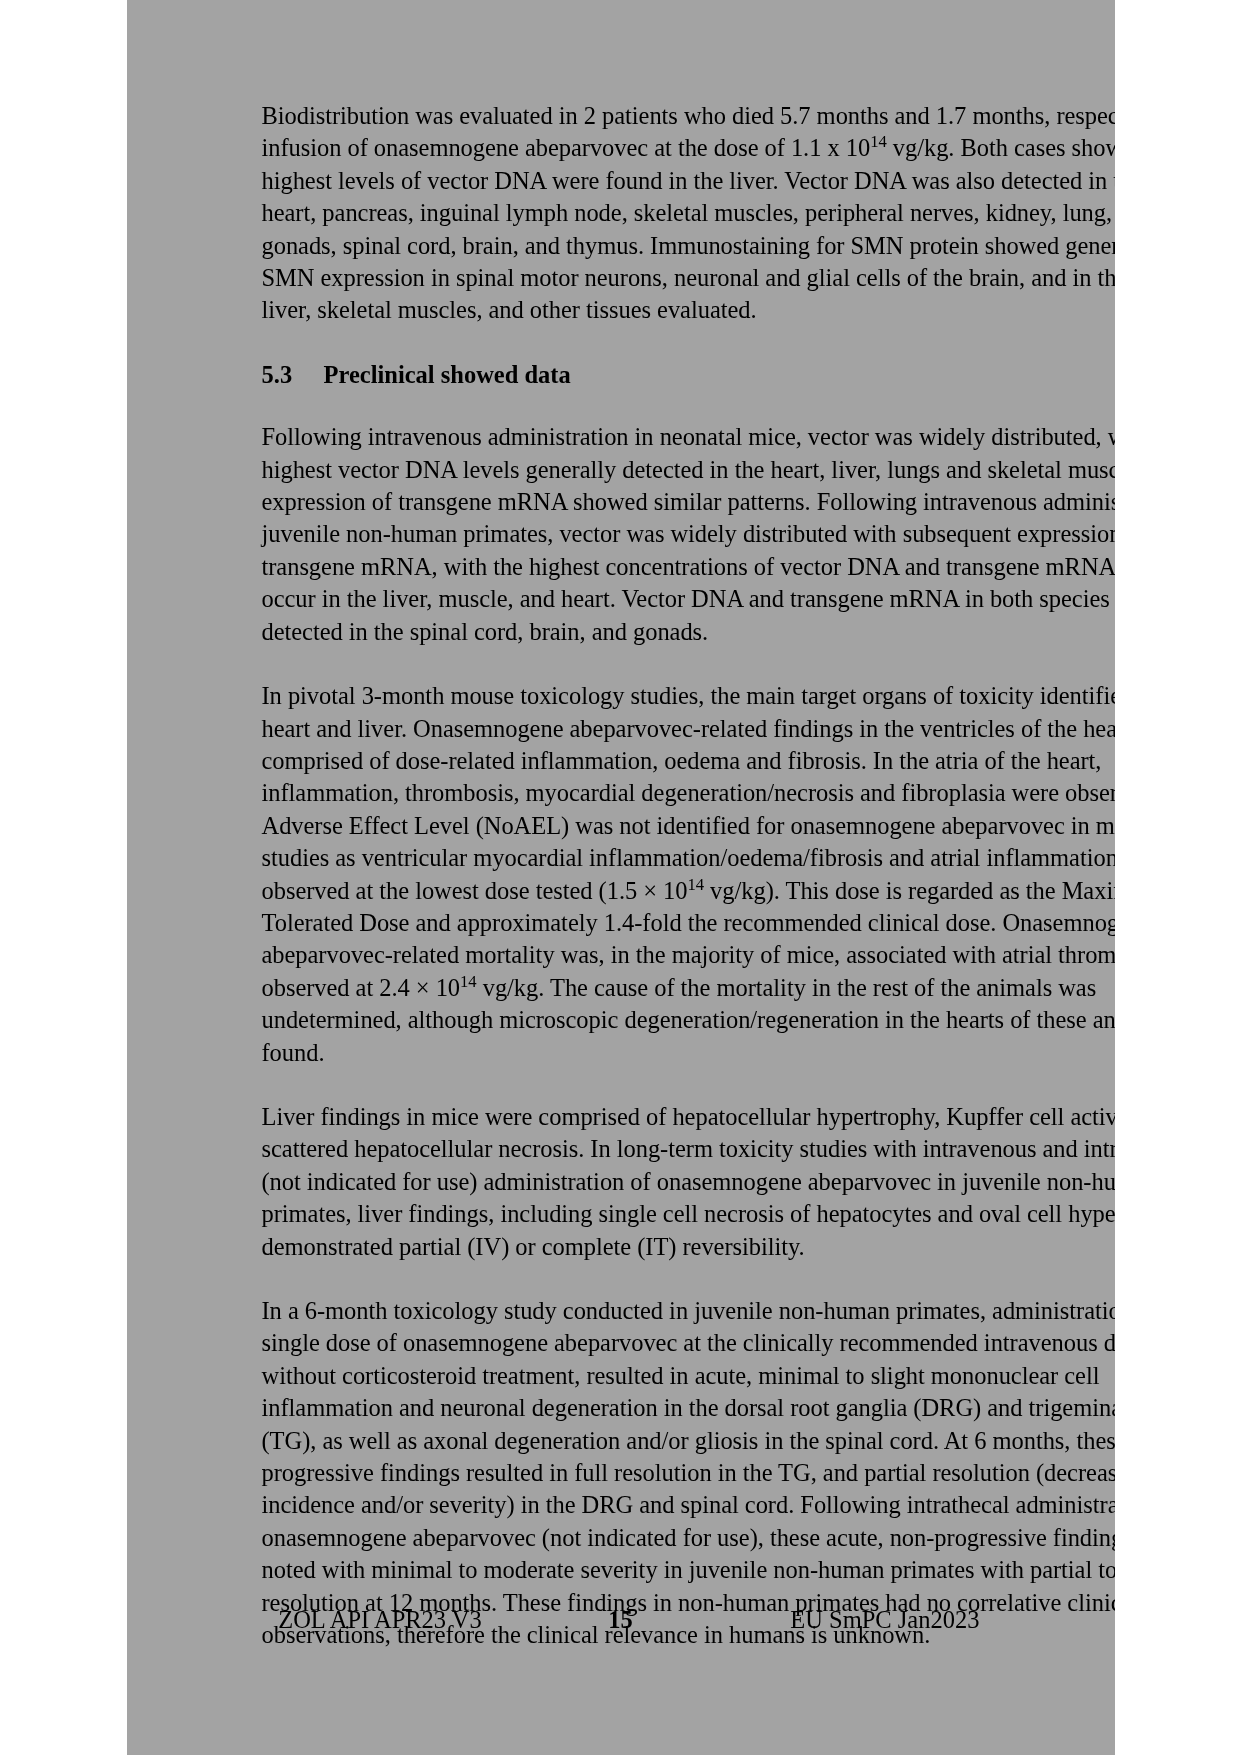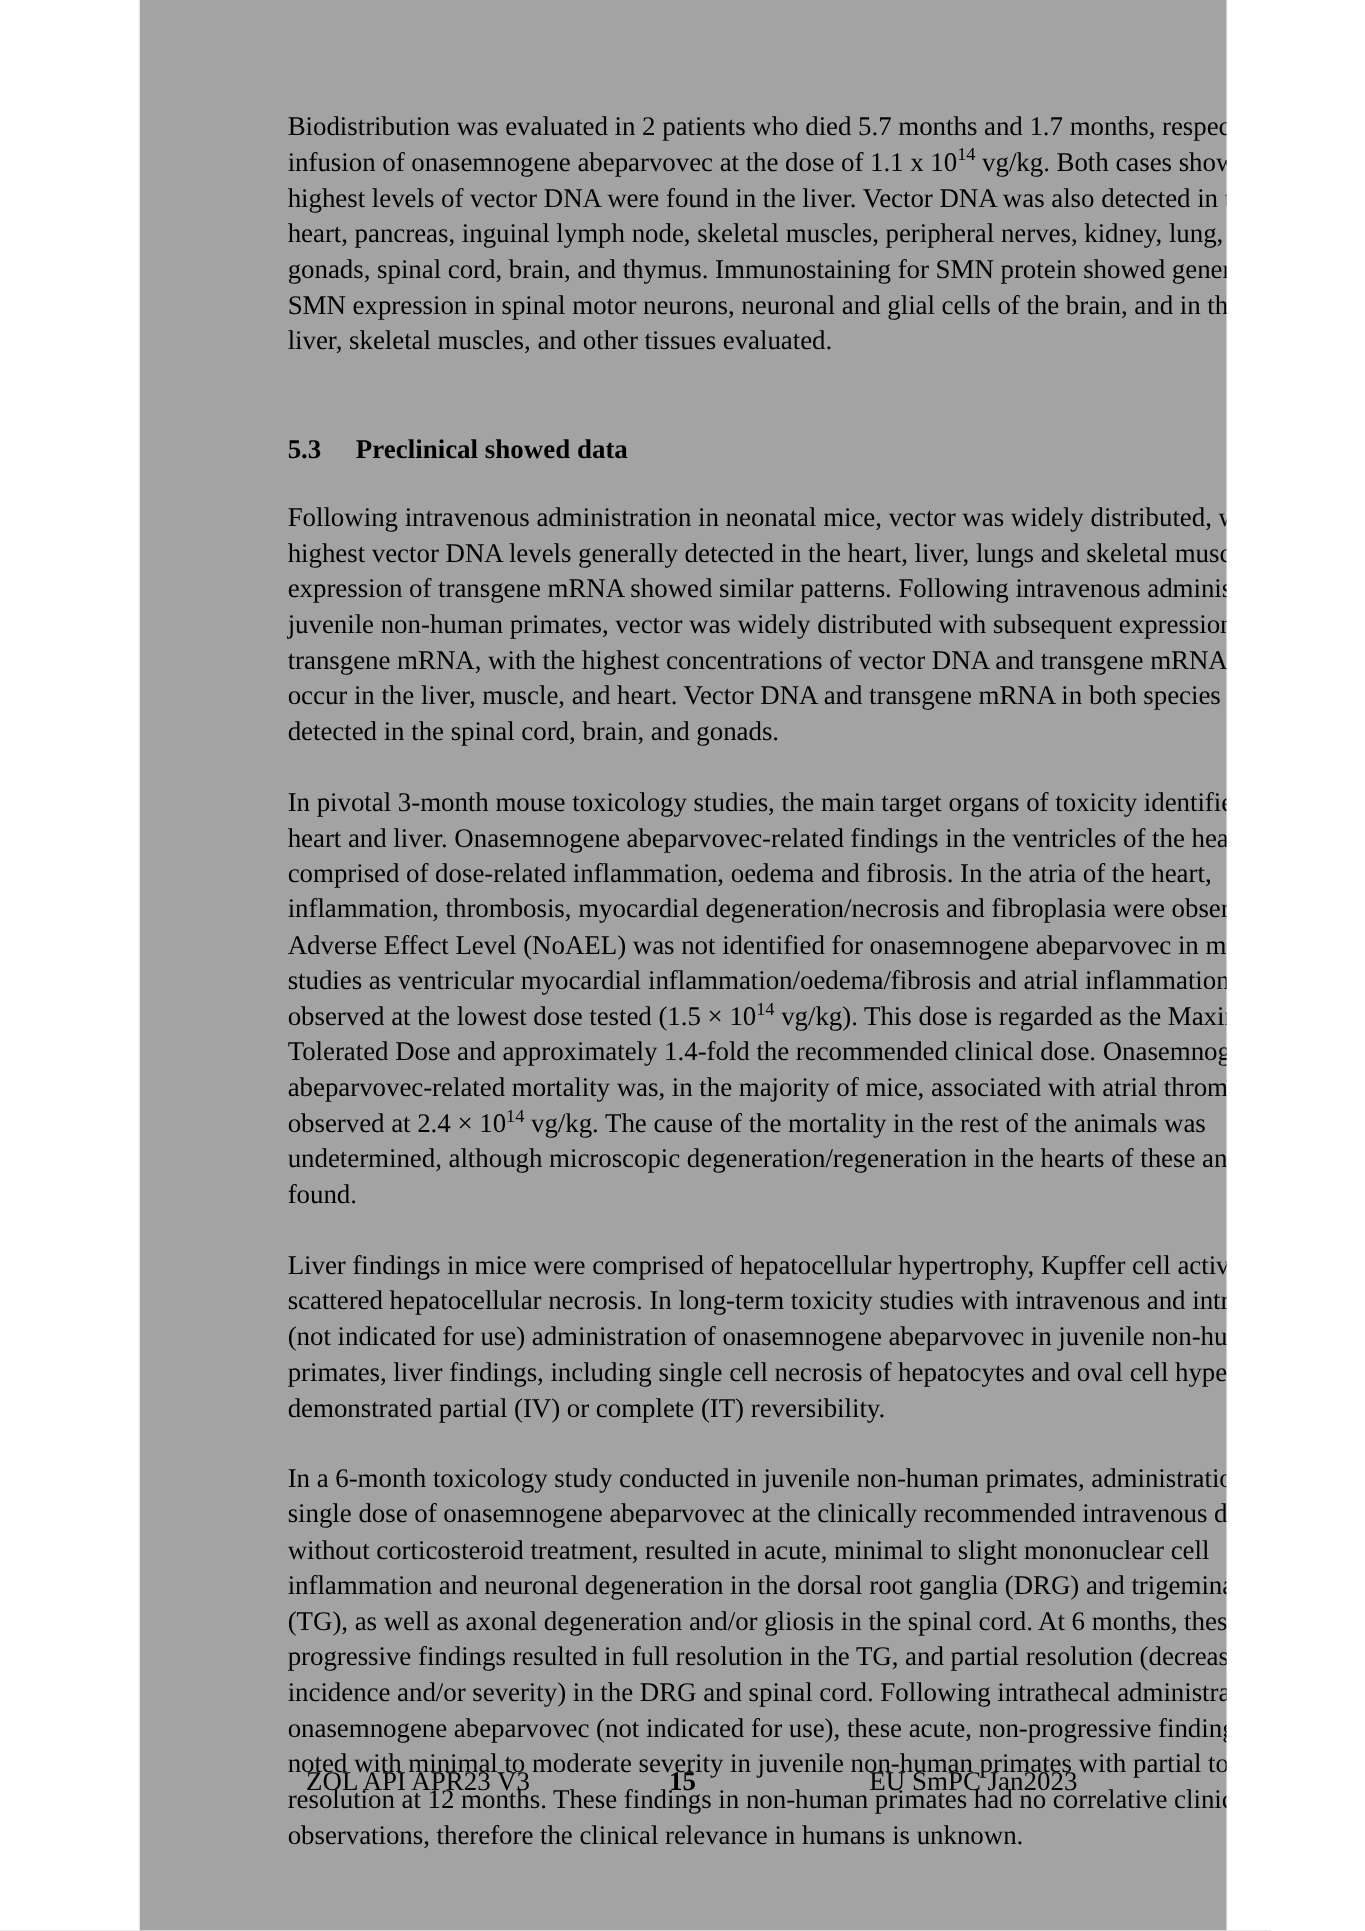--- a/index.html
+++ b/index.html
@@ -39,21 +39,20 @@
     display: flex;
     align-items: baseline;
     font-size: 24.5px;
     line-height: 32.4px;
     font-weight: bold;
     margin: 0 0 30px 0;
   }
   .section-heading .num {
     width: 62px;
     flex: 0 0 62px;
-    margin-top: 34px;
   }
   .section-heading .title {
     flex: 1 1 auto;
   }
   sup {
     font-size: 0.68em;
     vertical-align: super;
     line-height: 0;
   }
   .footer {

